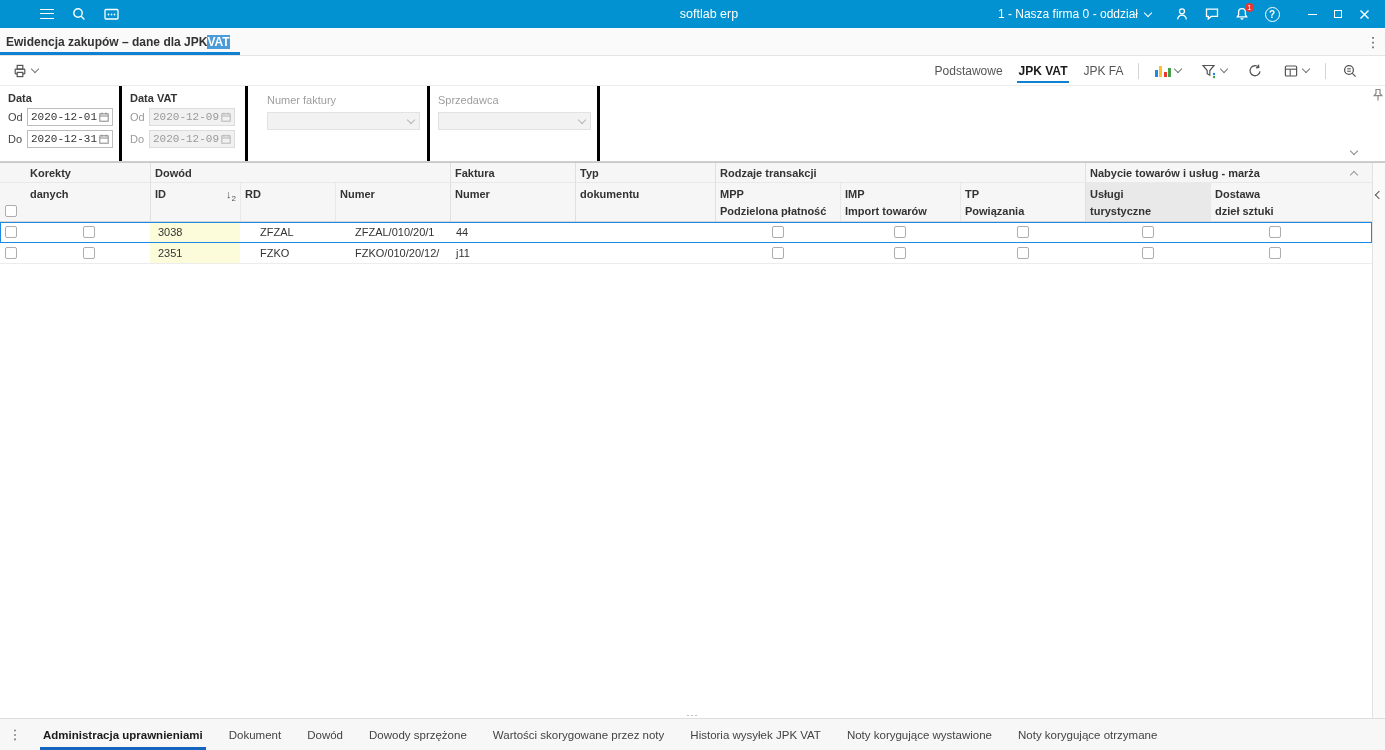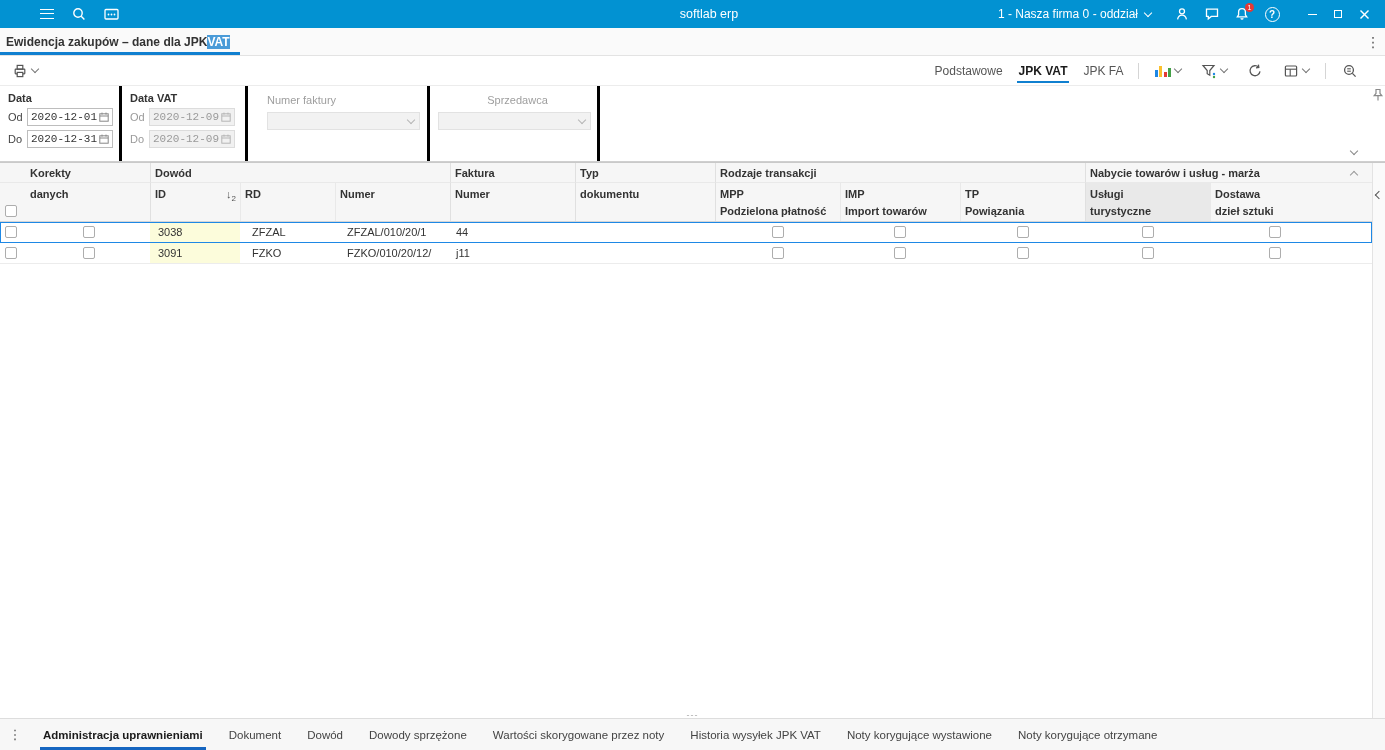--- a/index.html
+++ b/index.html
@@ -42,21 +42,21 @@
   .vsep { width:1px; height:16px; background:#d5d5d5; }
   .chart-bars { display:flex; align-items:flex-end; gap:1.5px; height:12px; }
   .chart-bars i { display:block; width:3px; }
 
   
   .filterbar { height:76px; background:#fff; border-bottom:1px solid #cfcfcf; display:flex; flex:0 0 auto; position:relative; }
   .fsec { padding:6px 0 0 8px; border-right:3px solid #000000; }
   .fsec-data { width:122px; }
   .fsec-datavat { width:126px; }
   .fsec-nf { width:182px; padding-left:19px; }
-  .fsec-sp { width:170px; padding-left:8px;text-align:center; }
+  .fsec-sp { width:170px; padding-left:8px; }
   .ftitle { font-size:11px; font-weight:bold; color:#333; margin-bottom:4px; }
   .ftitle.dim, .flabel.dim { color:#9a9a9a; font-weight:bold; }
   .frow { display:flex; align-items:center; gap:5px; margin-bottom:4px; }
   .flabel { font-size:11px; color:#444; width:14px; }
   .din { width:86px; height:18px; border:1px solid #bdbdbd; background:#fff; font-size:11px; color:#333; display:flex; align-items:center; justify-content:space-between; padding:0 3px;font-family:Liberation Mono, monospace; }
   .din.dis { background:#f1f1f1; color:#9a9a9a; border-color:#dcdcdc; }
   .float-label { font-size:11px; color:#9e9e9e; margin:2px 0 6px; }
   .combo { width:153px; height:18px; background:#f2f2f2; border:1px solid #e2e2e2; display:flex; align-items:center; justify-content:flex-end; padding:0 5px; color:#b5b5b5; }
   .filter-collapse { position:absolute; right:28px; bottom:4px; color:#888; cursor:pointer; background:none; border:none; }
   .toolbar-collapse { position:absolute; right:28px; top:80px; color:#999; cursor:pointer; background:none; border:none; z-index:5; }
@@ -74,21 +74,21 @@
   .dark { background:#e9e9e9; }
   .sub2 { font-weight:bold; }
   .id-cell-hdr { display:flex; justify-content:space-between; align-items:flex-start; }
   .sort { color:#555; font-weight:normal; font-size:11px; }
   .sort sub { font-size:8px; }
   .cb { width:12px; height:12px; border:1px solid #adadad; border-radius:2px; background:#fff; display:inline-block; flex:0 0 auto; }
   .selall { grid-column:1; grid-row:2; display:flex; align-items:flex-end; padding:0 0 4px 5px; }
   .row { display:grid; grid-template-columns:28px 122px 90px 95px 115px 125px 140px 125px 120px 125px 125px 130px minmax(0,1fr);
          height:21px; border-bottom:1px solid #ececec; font-size:11px; color:#333; align-items:center; }
   .row.selected { outline:1px solid #1e88e5; outline-offset:-1px; }
-  .rcell { padding:0 12px; overflow:hidden; white-space:nowrap; height:100%; display:flex; align-items:center; }
+  .rcell { padding:0 20px; overflow:hidden; white-space:nowrap; height:100%; display:flex; align-items:center; }
   .ctr { justify-content:center; }
   .idcell { background:#fcfcdb; padding-left:8px; }
   .selcell { padding-left:5px; }
 
   
   .right-rail { position:absolute; top:0; bottom:0; right:0; width:13px; background:#fafafa; border-left:1px solid #e3e3e3; display:flex; flex-direction:column; align-items:center; }
   .rail-chev { margin-top:26px; color:#555; background:none; border:none; cursor:pointer; font-size:10px; }
   .pin-btn { position:absolute; right:1px; top:88px; background:none; border:none; color:#8a8a8a; cursor:pointer; z-index:6; }
 
   
@@ -386,21 +386,21 @@
         <div class="rcell"></div>
       </div>
 
       <div class="row">
         <div class="rcell selcell">
             <span class="cb"></span>
           </div>
         <div class="rcell ctr">
             <span class="cb"></span>
           </div>
-        <div class="rcell idcell">3091</div>
+        <div class="rcell idcell">2351</div>
         <div class="rcell">FZKO</div>
         <div class="rcell">FZKO/010/20/12/</div>
         <div class="rcell" style="padding-left:6px">j11</div>
         <div class="rcell"></div>
         <div class="rcell ctr">
             <span class="cb"></span>
           </div>
         <div class="rcell ctr">
             <span class="cb"></span>
           </div>

